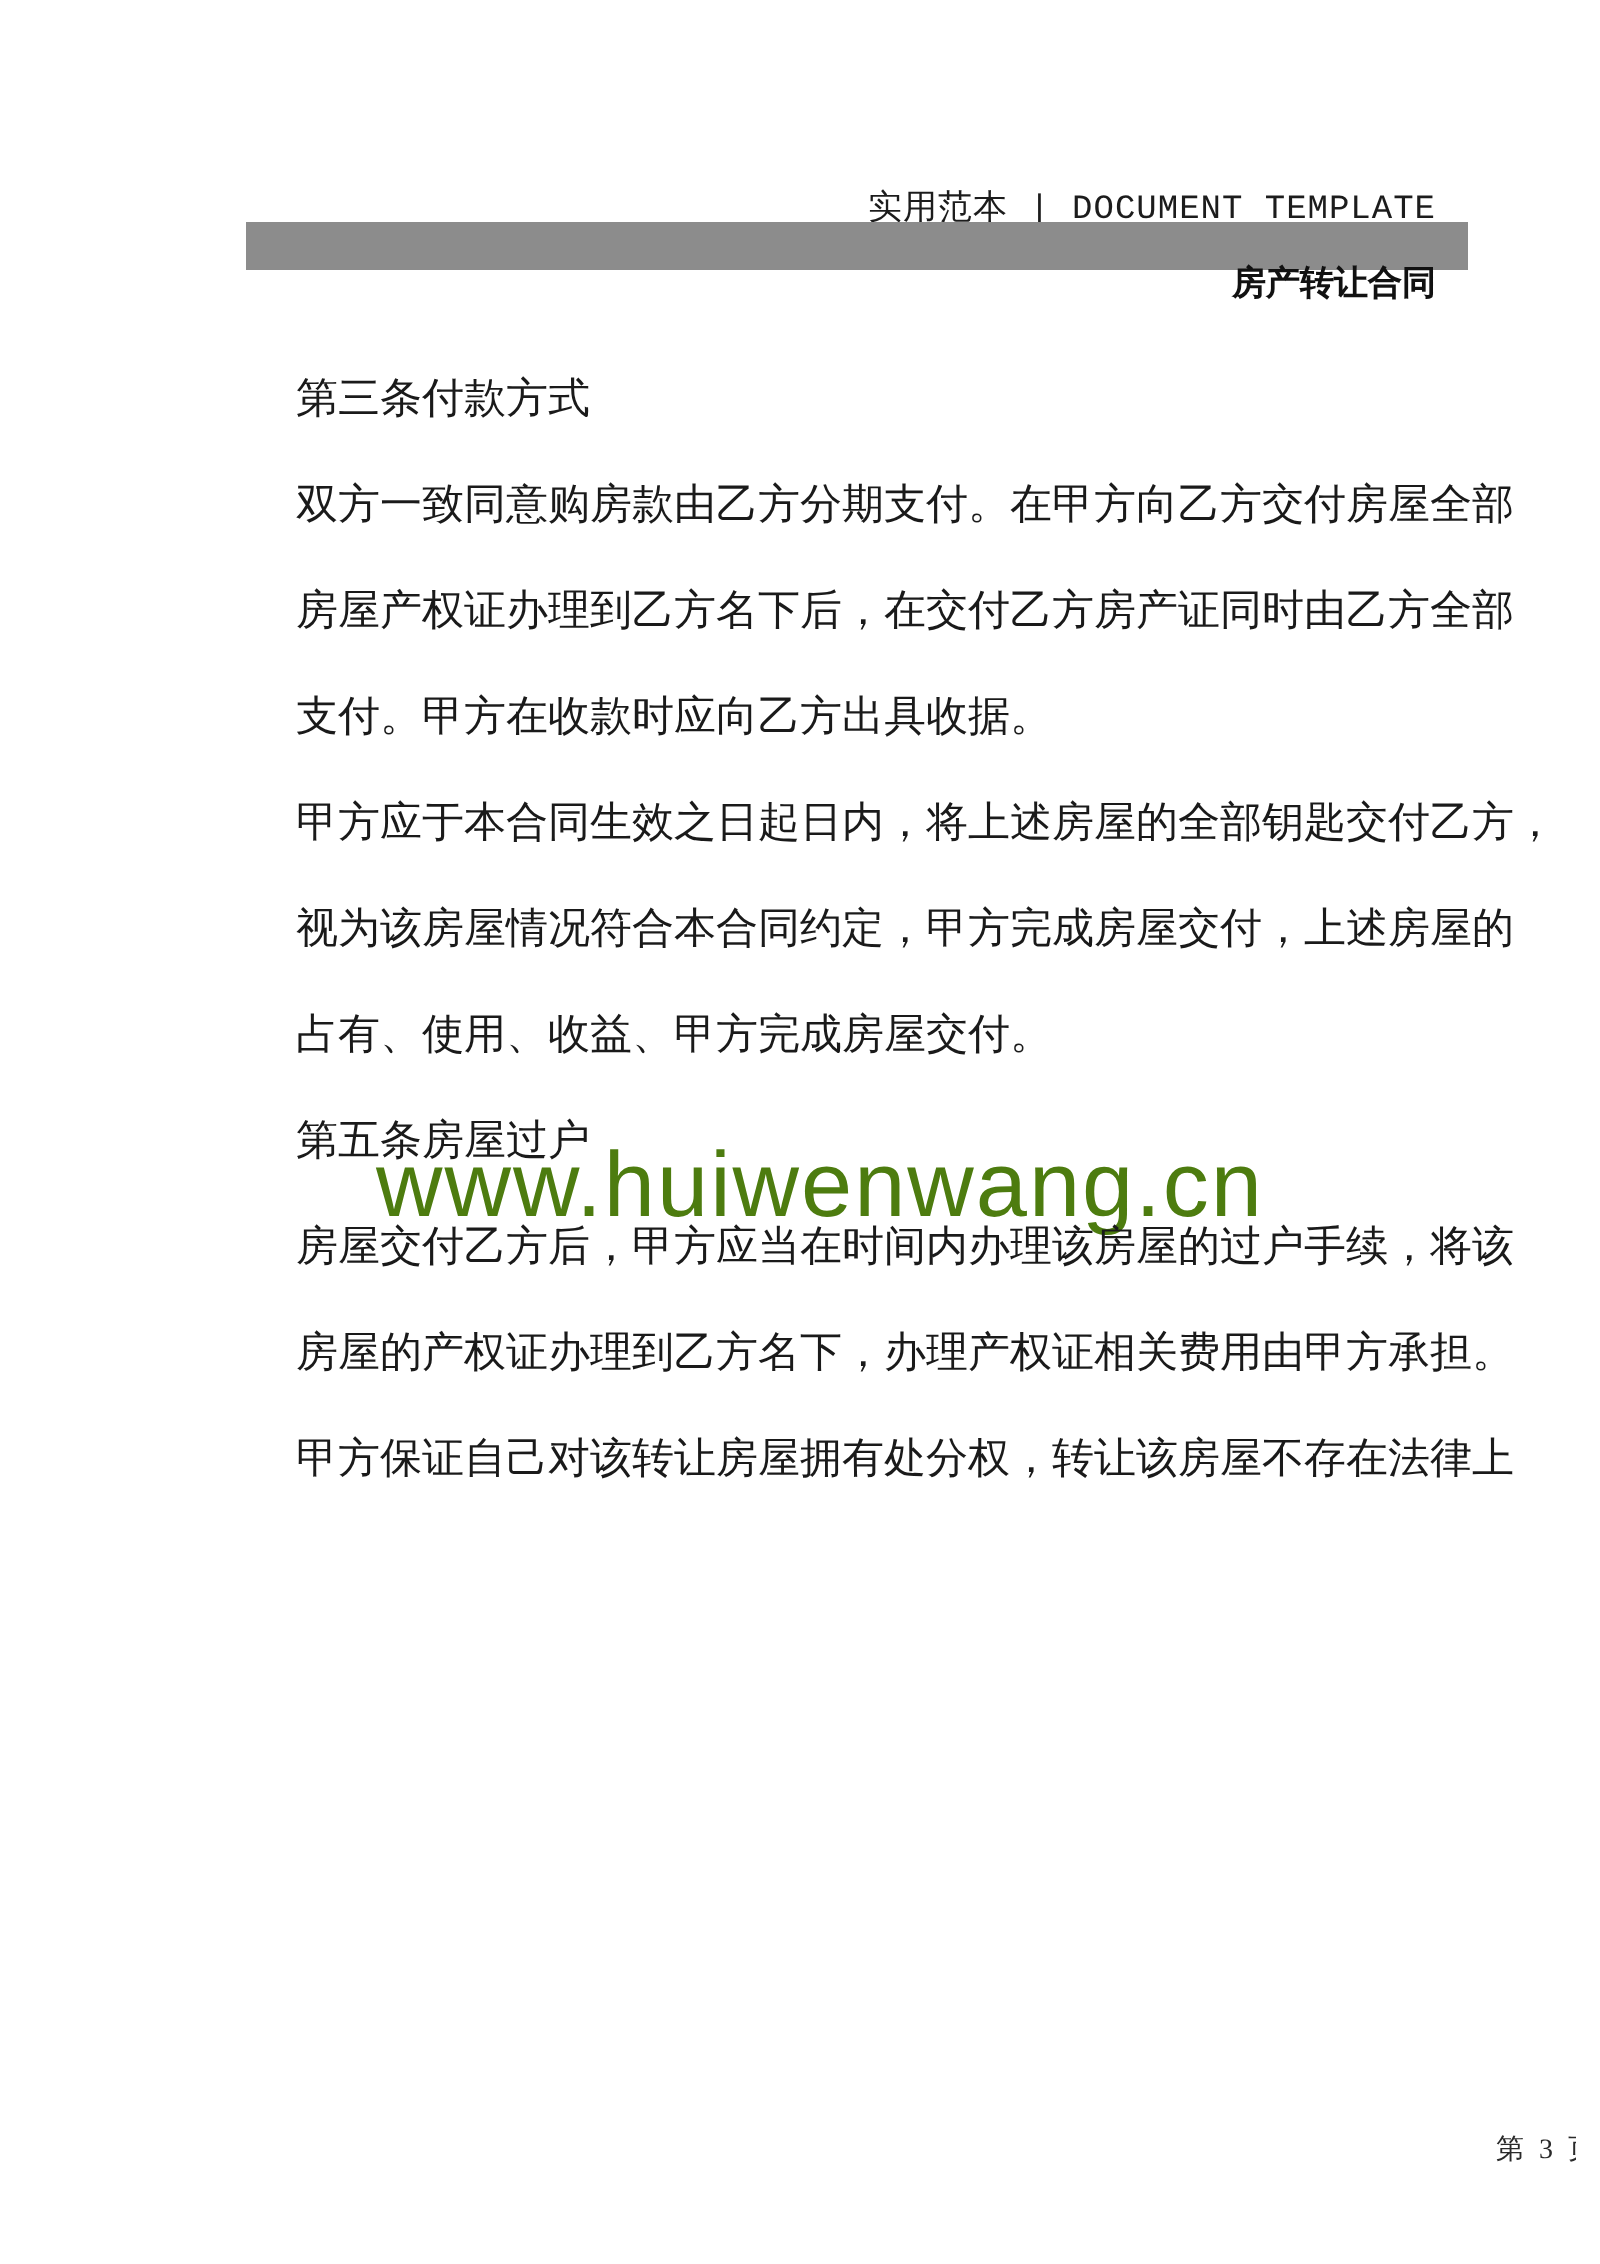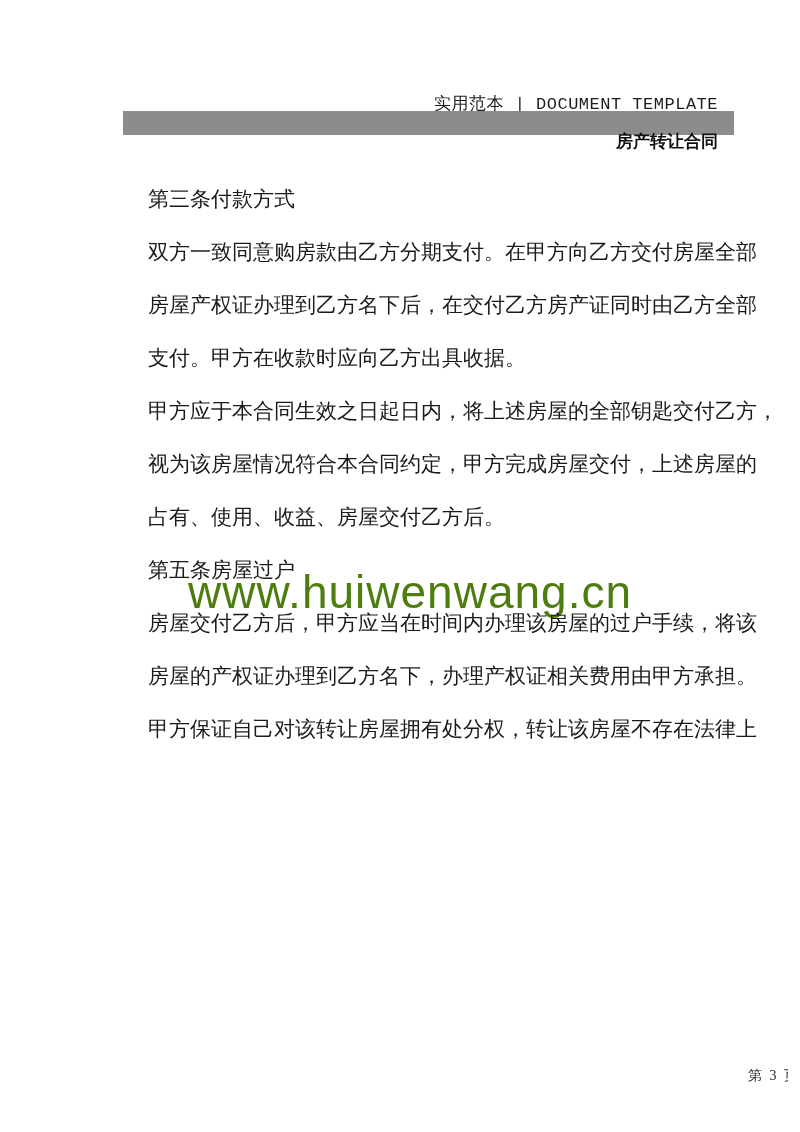--- a/index.html
+++ b/index.html
@@ -93,21 +93,21 @@
 
   <div class="watermark">www.huiwenwang.cn</div>
 
   <div class="body-text">
     <div class="text-line">第三条付款方式</div>
     <div class="text-line">双方一致同意购房款由乙方分期支付。在甲方向乙方交付房屋全部</div>
     <div class="text-line">房屋产权证办理到乙方名下后，在交付乙方房产证同时由乙方全部</div>
     <div class="text-line">支付。甲方在收款时应向乙方出具收据。</div>
     <div class="text-line">甲方应于本合同生效之日起日内，将上述房屋的全部钥匙交付乙方，</div>
     <div class="text-line">视为该房屋情况符合本合同约定，甲方完成房屋交付，上述房屋的</div>
-    <div class="text-line">占有、使用、收益、房屋交付乙方后。</div>
+    <div class="text-line">占有、使用、收益、甲方完成房屋交付。</div>
     <div class="text-line">第五条房屋过户</div>
     <div class="text-line">房屋交付乙方后，甲方应当在时间内办理该房屋的过户手续，将该</div>
     <div class="text-line">房屋的产权证办理到乙方名下，办理产权证相关费用由甲方承担。</div>
     <div class="text-line">甲方保证自己对该转让房屋拥有处分权，转让该房屋不存在法律上</div>
   </div>
 
   <div class="page-footer">
     <span class="page-number">第 3 页</span>
   </div>
 

